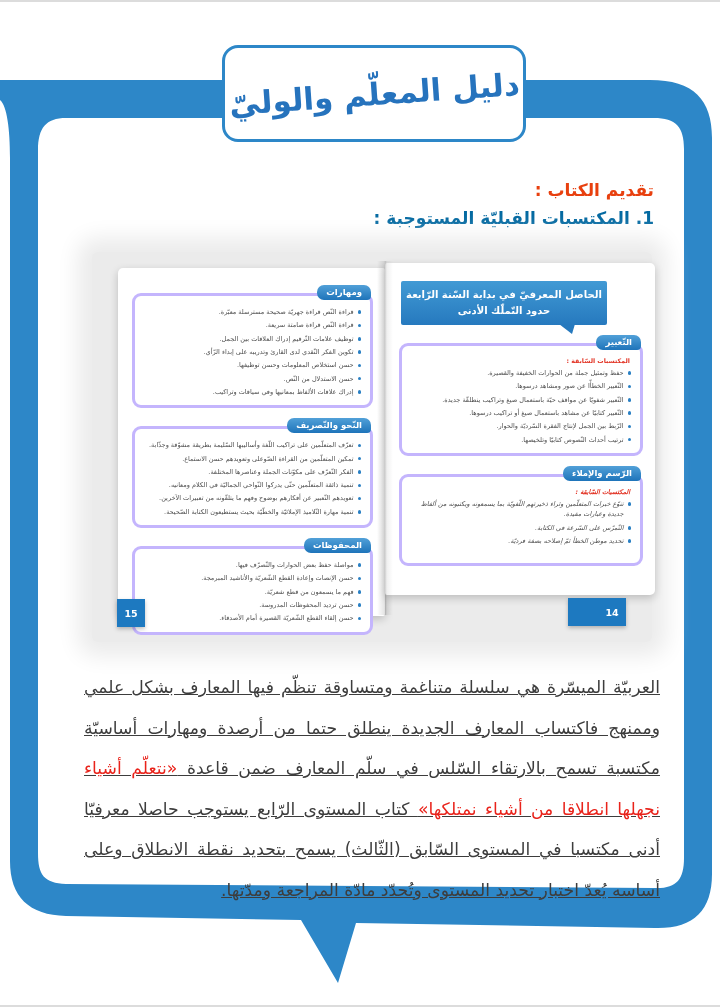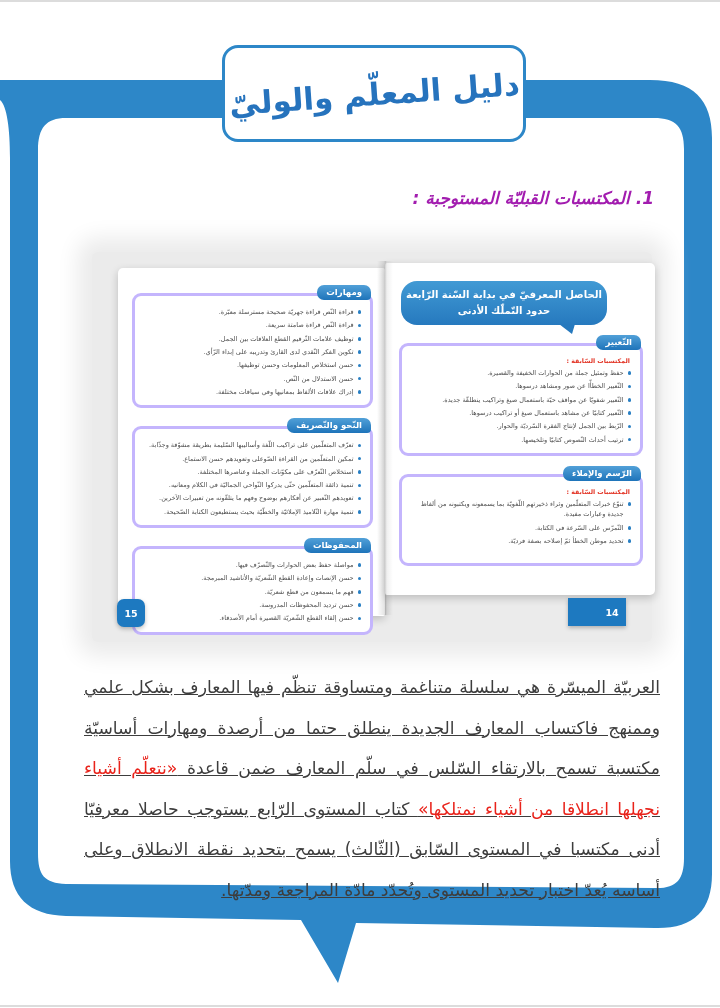--- a/index.html
+++ b/index.html
@@ -13,52 +13,52 @@
   .frame-svg { position:absolute; inset:0; z-index:1; pointer-events:none; }
 
   
   .title-box { position:absolute; left:222px; top:45px; width:298px; height:91px; background:#fff;
     border:3px solid #2d87c8; border-radius:16px; display:flex; align-items:center; justify-content:center; z-index:3; }
   .title-text { font-size:31px; font-weight:bold; color:#2673bd; transform:rotate(-4deg); white-space:nowrap; }
 
   
   .headings { position:absolute; top:180px; right:66px; z-index:2; direction:rtl; text-align:right; }
   .h-red  { font-size:17px; font-weight:bold; color:#e8400f; }
-  .h-blue { font-size:17px; font-weight:bold; color:#a21caf; margin-top:8px;font-style:italic; }
+  .h-blue { font-size:17px; font-weight:bold; color:#0369a1; margin-top:8px; }
 
   
   .photo { position:absolute; left:86px; top:246px; width:572px; height:402px; z-index:2; }
   .photo-bg { position:absolute; inset:6px; background:#ebebeb; border-radius:6px; box-shadow:0 0 22px 14px #ebebeb; }
   .page { position:absolute; background:#fff; box-shadow:0 3px 8px rgba(0,0,0,0.20); direction:rtl; }
   .left-page  { left:32px;  top:22px; width:267px; height:348px; border-radius:5px 2px 2px 5px; padding:8px 8px 0; box-sizing:border-box; }
   .right-page { left:299px; top:17px; width:270px; height:332px; border-radius:2px 5px 5px 2px; padding:4px 8px 0; box-sizing:border-box; }
   .spine { position:absolute; left:291px; top:15px; width:16px; height:354px; z-index:4;
     background:linear-gradient(90deg, rgba(0,0,0,0) 0%, rgba(0,0,0,0.10) 45%, rgba(0,0,0,0.17) 52%, rgba(0,0,0,0.06) 62%, rgba(0,0,0,0) 100%); }
 
   
   .section { position:relative; margin:17px 4px 18px 6px; }
   .tab { position:absolute; top:-8px; right:2px; z-index:2; background:linear-gradient(180deg,#51a0d8,#1e74ba);
     color:#fff; font-size:8.5px; font-weight:bold; padding:2px 9px 3px; border-radius:7px 7px 4px 7px; white-space:nowrap; }
   .box { border:3px solid #c4b5fd; border-radius:9px; padding:11px 9px 5px; background:#fff; }
-  .right-page .section:last-child .box { min-height:92px; box-sizing:border-box; }
+  .right-page .section:last-child .box { min-height:92px; box-sizing:border-box;font-style:italic; }
   .bullet { display:flex; gap:4px; align-items:flex-start; margin-bottom:2.8px; }
   .dot { flex:0 0 auto; width:3.5px; height:3.5px; border-radius:50%; background:#2a80c4; margin-top:3.4px; }
   .btext { font-size:6.5px; line-height:1.62; color:#4f4f4f; }
   .subtitle { color:#e23324; font-size:6.3px; font-weight:bold; margin:0 1px 4px; }
 
   
   .header-bubble { position:relative; margin:14px 40px 18px 8px; background:linear-gradient(180deg,#419ad4,#2679be);
-    border-radius:16px; padding:6px 4px 7px; text-align:center; color:#fff; font-weight:bold; font-size:10px; line-height:1.55; }
+    border-radius:2px; padding:6px 4px 7px; text-align:center; color:#fff; font-weight:bold; font-size:10px; line-height:1.55; }
   .header-bubble::after { content:""; position:absolute; bottom:-9px; right:32px; width:0; height:0;
     border-style:solid; border-width:10px 3px 0 13px; border-color:#2679be transparent transparent transparent; }
 
   
   .pagenum { position:absolute; width:28px; height:28px; background:#1d79c0; color:#fff; font-size:9.5px; font-weight:bold;
     display:flex; align-items:center; justify-content:center; box-shadow:0 2px 4px rgba(0,0,0,0.25); }
-  .left-page  .pagenum { left:-1px;  bottom:-11px;border-radius:7px; }
+  .left-page  .pagenum { left:-1px;  bottom:-11px; }
   .right-page .pagenum { right:29px; bottom:-31px;padding-left:30px; }
 
   
   .intro { position:absolute; left:84px; top:650px; width:576px; z-index:2; direction:rtl; text-align:justify;
     font-size:17.2px; line-height:40.5px; color:#3d3d3d;text-decoration:underline; }
   .intro .quote { color:#e9231b; }
 </style>
 </head>
 <body>
 
@@ -74,20 +74,21 @@
       L10,158 C10,129 7,106 0,100 Z
       M66,118 L654,118 C676,118 684,127 684,149 L684,858 C684,880 676,889 654,888
       L66,884 C44,883 38,875 38,853 L38,150 C38,128 46,118 66,118 Z"></path>
   </svg>
 
   <div class="title-box">
     <div class="title-text">دليل المعلّم والوليّ</div>
   </div>
 
   <div class="headings">
+    <div class="h-red">تقديم الكتاب :</div>
     <div class="h-blue">1. المكتسبات القبليّة المستوجبة :</div>
   </div>
 
   <div class="photo">
     <div class="photo-bg"></div>
 
     <div class="page left-page">
       <div>
           <div class="section">
             <div class="tab">ومهارات</div>
@@ -95,54 +96,54 @@
               <div class="bullet">
                 <span class="dot"></span>
                 <span class="btext">قراءة النّص قراءة جهريّة صحيحة مسترسلة معبّرة.</span>
               </div>
               <div class="bullet">
                 <span class="dot"></span>
                 <span class="btext">قراءة النّص قراءة صامتة سريعة.</span>
               </div>
               <div class="bullet">
                 <span class="dot"></span>
-                <span class="btext">توظيف علامات التّرقيم القطع العلاقات بين الجمل.</span>
+                <span class="btext">توظيف علامات التّرقيم إدراك العلاقات بين الجمل.</span>
               </div>
               <div class="bullet">
                 <span class="dot"></span>
                 <span class="btext">تكوين الفكر النّقدي لدى القارئ وتدريبه على إبداء الرّأي.</span>
               </div>
               <div class="bullet">
                 <span class="dot"></span>
                 <span class="btext">حسن استخلاص المعلومات وحسن توظيفها.</span>
               </div>
               <div class="bullet">
                 <span class="dot"></span>
                 <span class="btext">حسن الاستدلال من النّص.</span>
               </div>
               <div class="bullet">
                 <span class="dot"></span>
-                <span class="btext">إدراك علاقات الألفاظ بمعانيها وفي سياقات مختلفة.</span>
+                <span class="btext">إدراك علاقات الألفاظ بمعانيها وفي سياقات وتراكيب.</span>
               </div>
             </div>
           </div>
           <div class="section">
             <div class="tab">النّحو والتّصريف</div>
             <div class="box">
               <div class="bullet">
                 <span class="dot"></span>
                 <span class="btext">تعرّف المتعلّمين على تراكيب اللّغة وأساليبها السّليمة بطريقة مشوّقة وجذّابة.</span>
               </div>
               <div class="bullet">
                 <span class="dot"></span>
                 <span class="btext">تمكين المتعلّمين من القراءة الصّوعلى وتعويدهم حسن الاستماع.</span>
               </div>
               <div class="bullet">
                 <span class="dot"></span>
-                <span class="btext">استخلاص التّعرّف على مكوّنات الجملة وعناصرها المختلفة.</span>
+                <span class="btext">الفكر التّعرّف على مكوّنات الجملة وعناصرها المختلفة.</span>
               </div>
               <div class="bullet">
                 <span class="dot"></span>
                 <span class="btext">تنمية ذائقة المتعلّمين حتّى يدركوا النّواحي الجماليّة في الكلام ومعانيه.</span>
               </div>
               <div class="bullet">
                 <span class="dot"></span>
                 <span class="btext">تعويدهم التّعبير عن أفكارهم بوضوح وفهم ما يتلقّونه من تعبيرات الآخرين.</span>
               </div>
               <div class="bullet">

